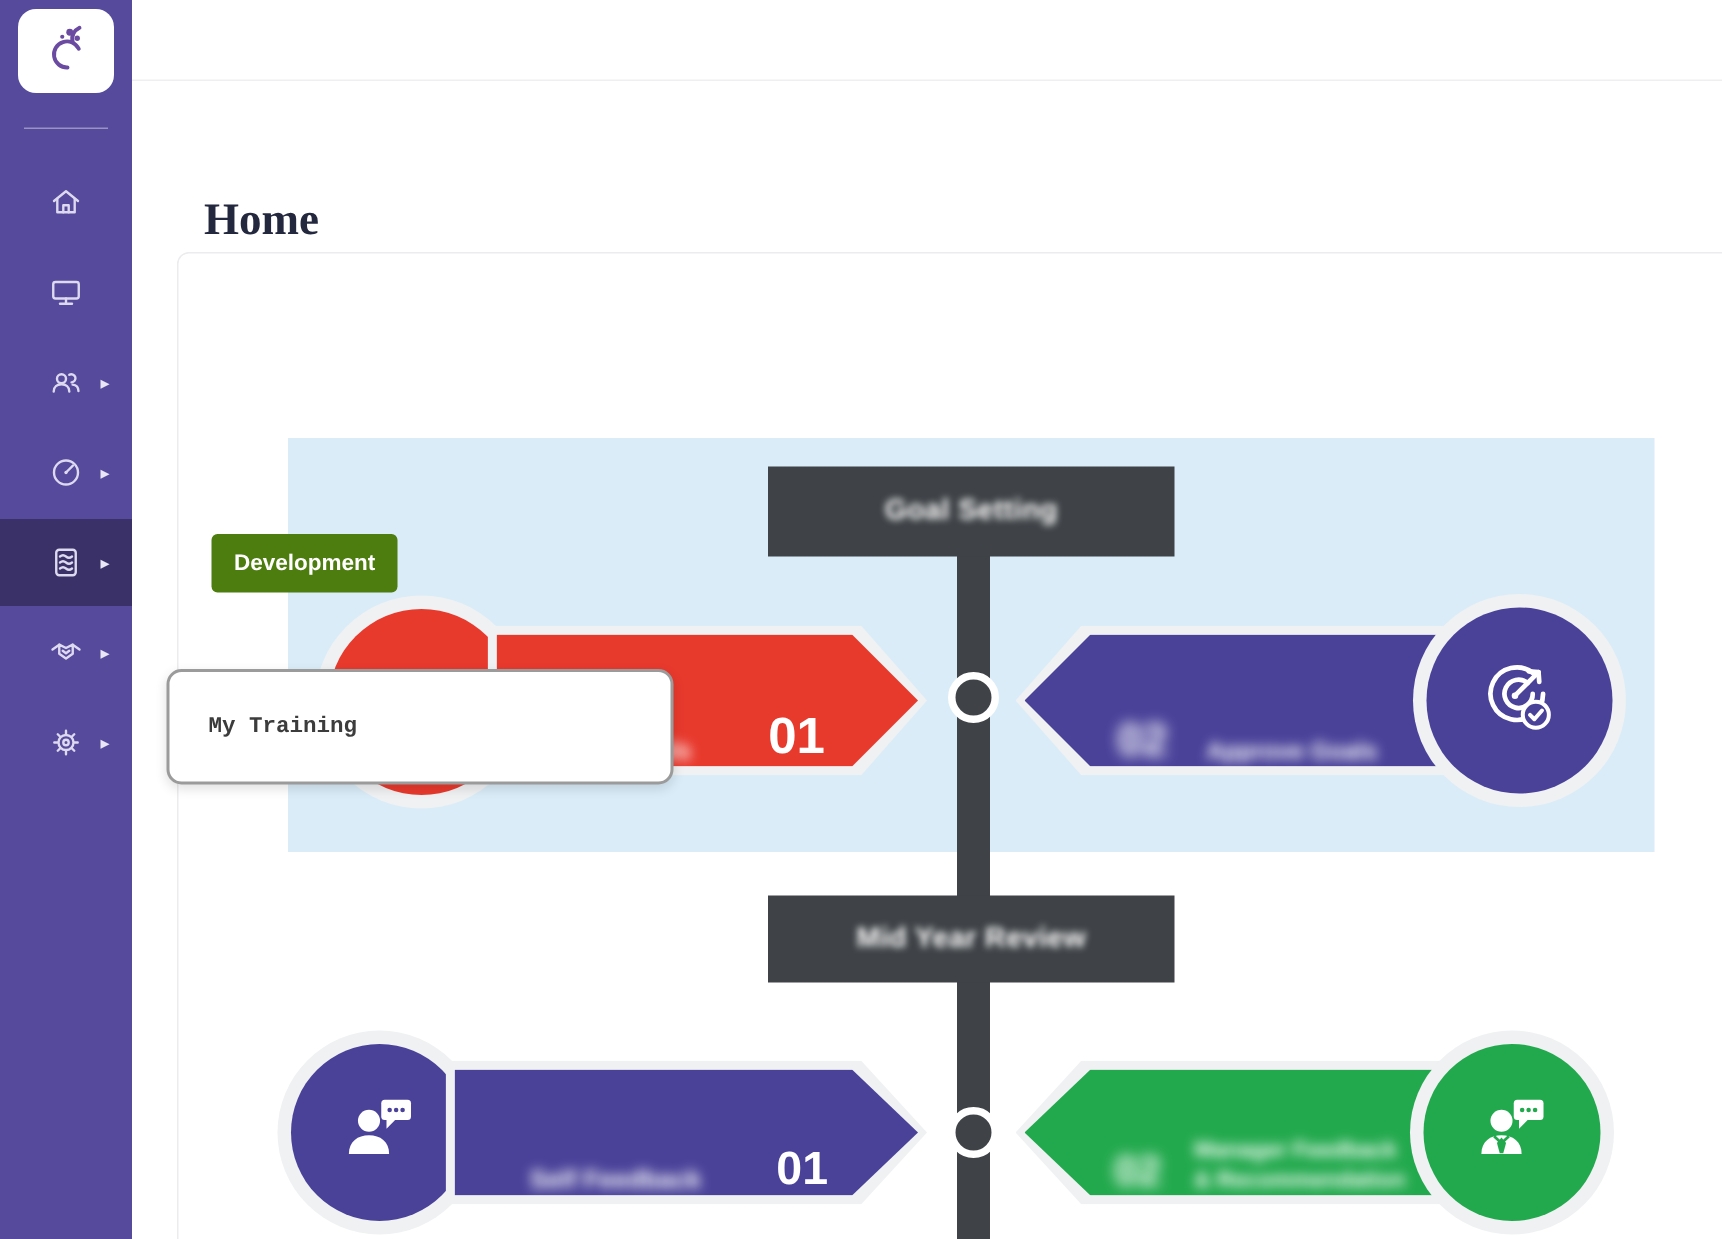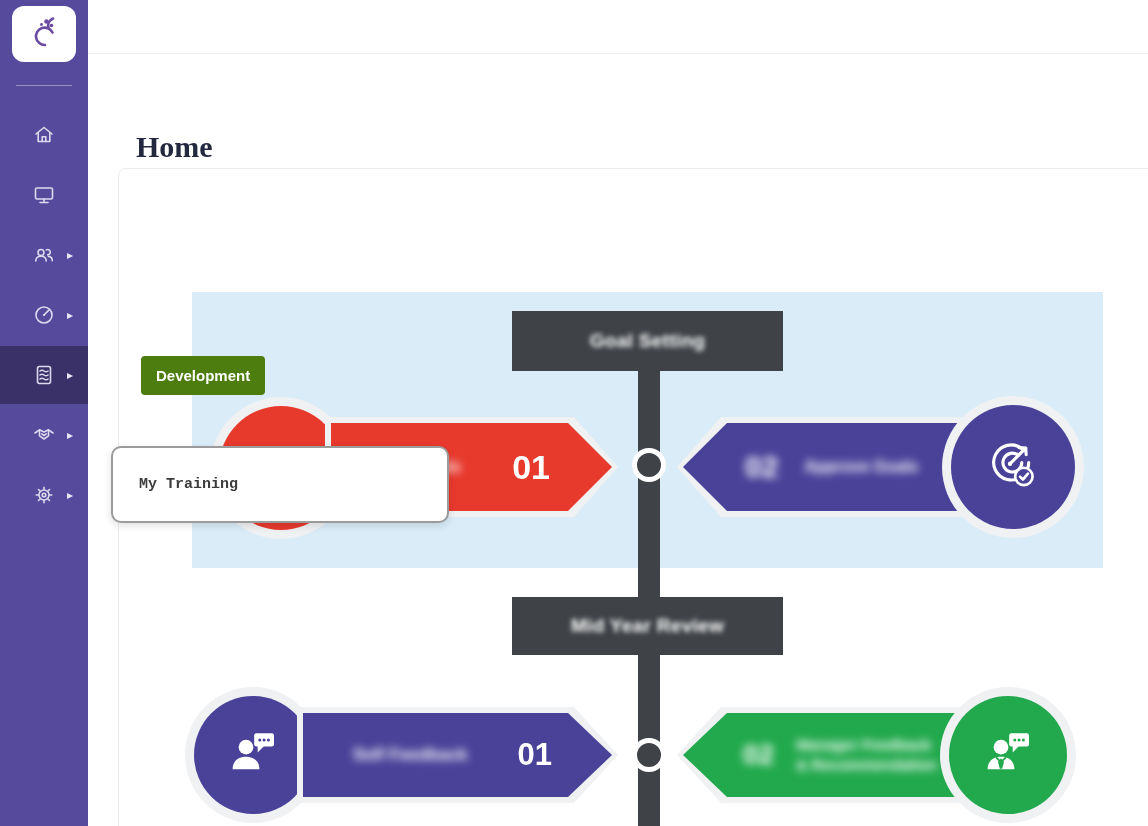--- a/index.html
+++ b/index.html
@@ -48,21 +48,21 @@
   .c-indigo2{ left:194px; top:696px; width:118px; height:118px; background:#4a4299; z-index:3; }
   .c-green  { left:949px; top:696px; width:118px; height:118px; background:#22a94d; z-index:5; }
 
   .banner { position:absolute; z-index:4; cursor:pointer; }
   .banner .shell { position:absolute; inset:0; background:#eff1f3; }
   .banner .fill  { position:absolute; inset:6px; }
   .banner.right .shell, .banner.right .fill {
     clip-path:polygon(0 0, calc(100% - 44px) 0, 100% 50%, calc(100% - 44px) 100%, 0 100%); }
   .banner.left .shell, .banner.left .fill {
     clip-path:polygon(44px 0, 100% 0, 100% 100%, 44px 100%, 0 50%); }
-  .fill { display:flex; align-items:center; color:#fff; }
+  .fill { display:flex; align-items:flex-end; color:#fff; }
   .bg-red { background:#e8392d; } .bg-indigo { background:#4a4299; } .bg-green { background:#22a94d; }
 
   .b-red    { left:325px; top:417px; width:293px; height:100px; }
   .b-indigo1{ left:677px; top:417px; width:296px; height:100px; z-index:4; }
   .b-indigo2{ left:297px; top:707px; width:321px; height:96px; }
   .b-green  { left:677px; top:707px; width:296px; height:96px; z-index:4; }
 
   .step-label { font-weight:bold; font-size:17px; }
   .step-num   { font-weight:bold; font-size:34px; }
   .grow { flex:1; text-align:center; }

